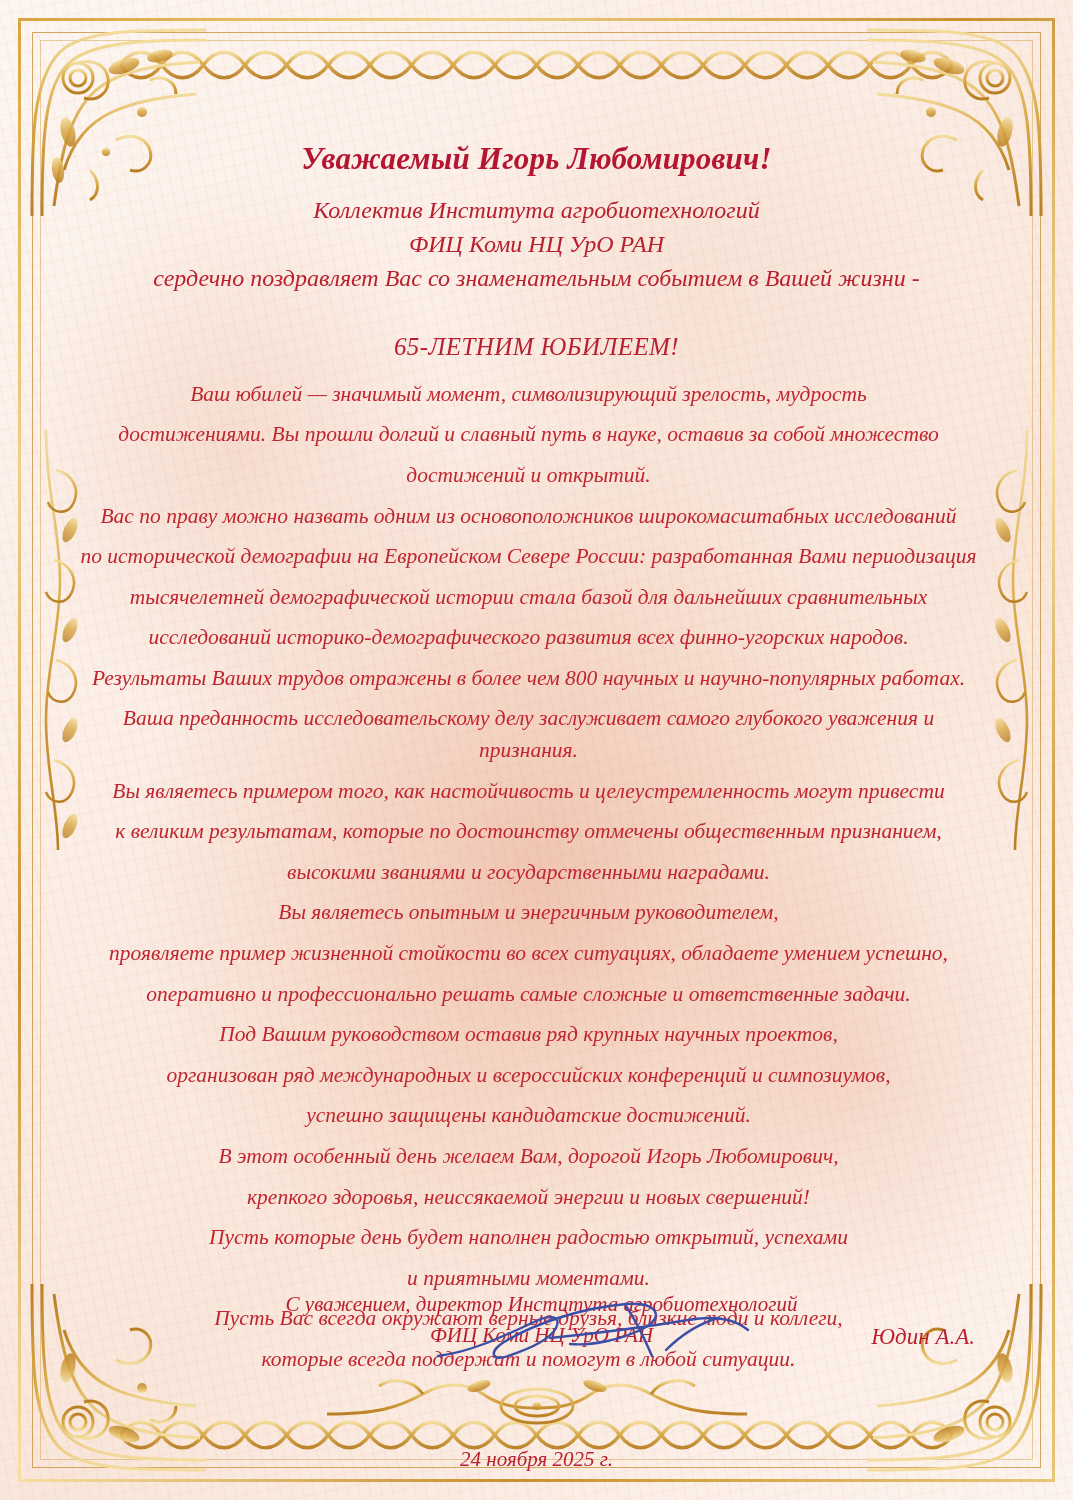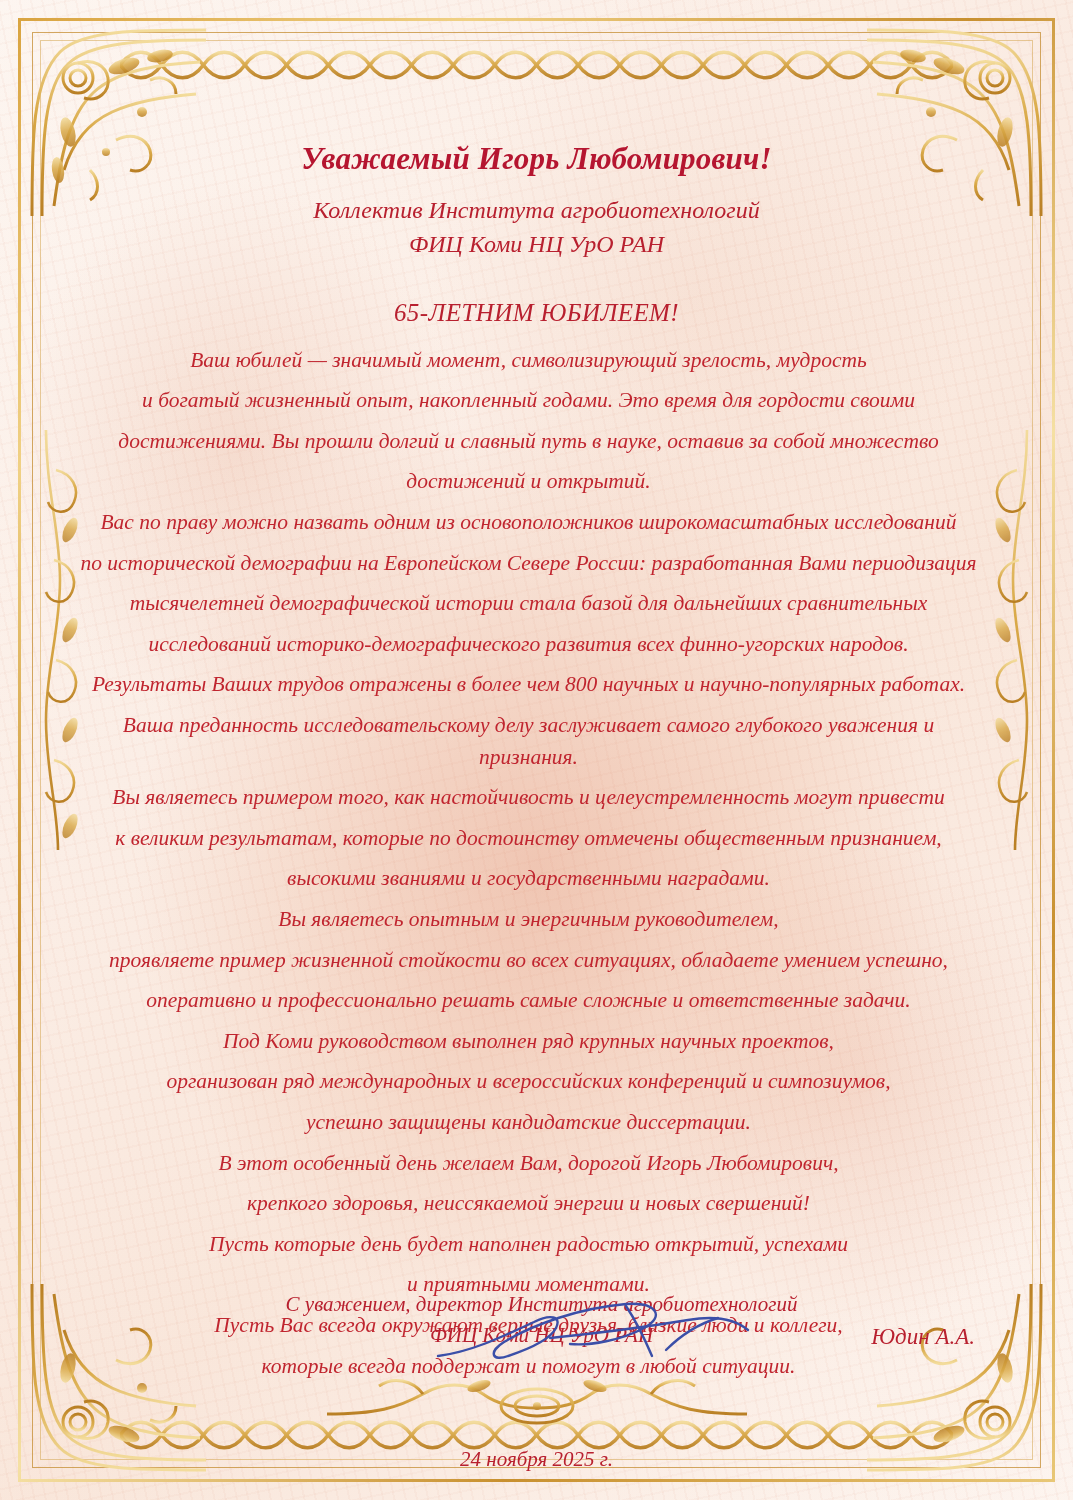--- a/index.html
+++ b/index.html
@@ -343,42 +343,42 @@
       </g>
     </svg>
   </div>
 
   <div class="content">
 
     <div class="salutation">Уважаемый Игорь Любомирович!</div>
 
     <div class="intro-line">Коллектив Института агробиотехнологий</div>
     <div class="intro-line">ФИЦ Коми НЦ УрО РАН</div>
+    <div class="intro-line">сердечно  поздравляет Вас  со знаменательным событием в Вашей жизни -</div>
     <div class="intro-line intro-emph">65-ЛЕТНИМ  ЮБИЛЕЕМ!</div>
 
     <div class="body-block">
       <p class="para">Ваш юбилей — значимый момент, символизирующий зрелость, мудрость</p>
-      <p class="para">и богатый жизненный опыт, накопленный годами.  Это время для гордости своими</p>
       <p class="para">достижениями. Вы прошли долгий и славный путь в науке, оставив за собой множество</p>
       <p class="para">достижений и открытий.</p>
       <p class="para">Вас по праву можно назвать одним из основоположников широкомасштабных исследований</p>
       <p class="para">по исторической демографии на Европейском Севере России: разработанная Вами периодизация</p>
       <p class="para">тысячелетней демографической истории стала базой для дальнейших сравнительных</p>
       <p class="para">исследований историко-демографического развития всех финно-угорских народов.</p>
       <p class="para">Результаты Ваших трудов отражены в более чем 800 научных и научно-популярных работах.</p>
       <p class="para">Ваша преданность исследовательскому делу заслуживает самого глубокого уважения и признания.</p>
       <p class="para">Вы являетесь примером того, как настойчивость и целеустремленность могут привести</p>
       <p class="para">к великим результатам, которые по достоинству отмечены общественным признанием,</p>
       <p class="para">высокими званиями и государственными наградами.</p>
       <p class="para">Вы являетесь опытным и энергичным руководителем,</p>
       <p class="para">проявляете пример жизненной стойкости во всех ситуациях, обладаете умением успешно,</p>
       <p class="para">оперативно и профессионально решать самые сложные и ответственные задачи.</p>
-      <p class="para">Под Коми руководством выполнен ряд крупных научных проектов,</p>
+      <p class="para">Под Вашим руководством оставив ряд крупных научных проектов,</p>
       <p class="para">организован ряд международных и всероссийских конференций и симпозиумов,</p>
-      <p class="para">успешно защищены кандидатские диссертации.</p>
+      <p class="para">успешно защищены кандидатские достижений.</p>
       <p class="para">В этот особенный день желаем Вам, дорогой Игорь Любомирович,</p>
       <p class="para">крепкого здоровья, неиссякаемой энергии и новых свершений!</p>
       <p class="para">Пусть которые день будет наполнен радостью открытий, успехами</p>
       <p class="para">и приятными моментами.</p>
       <p class="para">Пусть Вас всегда окружают  верные друзья, близкие люди и коллеги,</p>
       <p class="para">которые всегда поддержат и помогут в любой ситуации.</p>
     </div>
   </div>
 
   <div class="signature-block">

